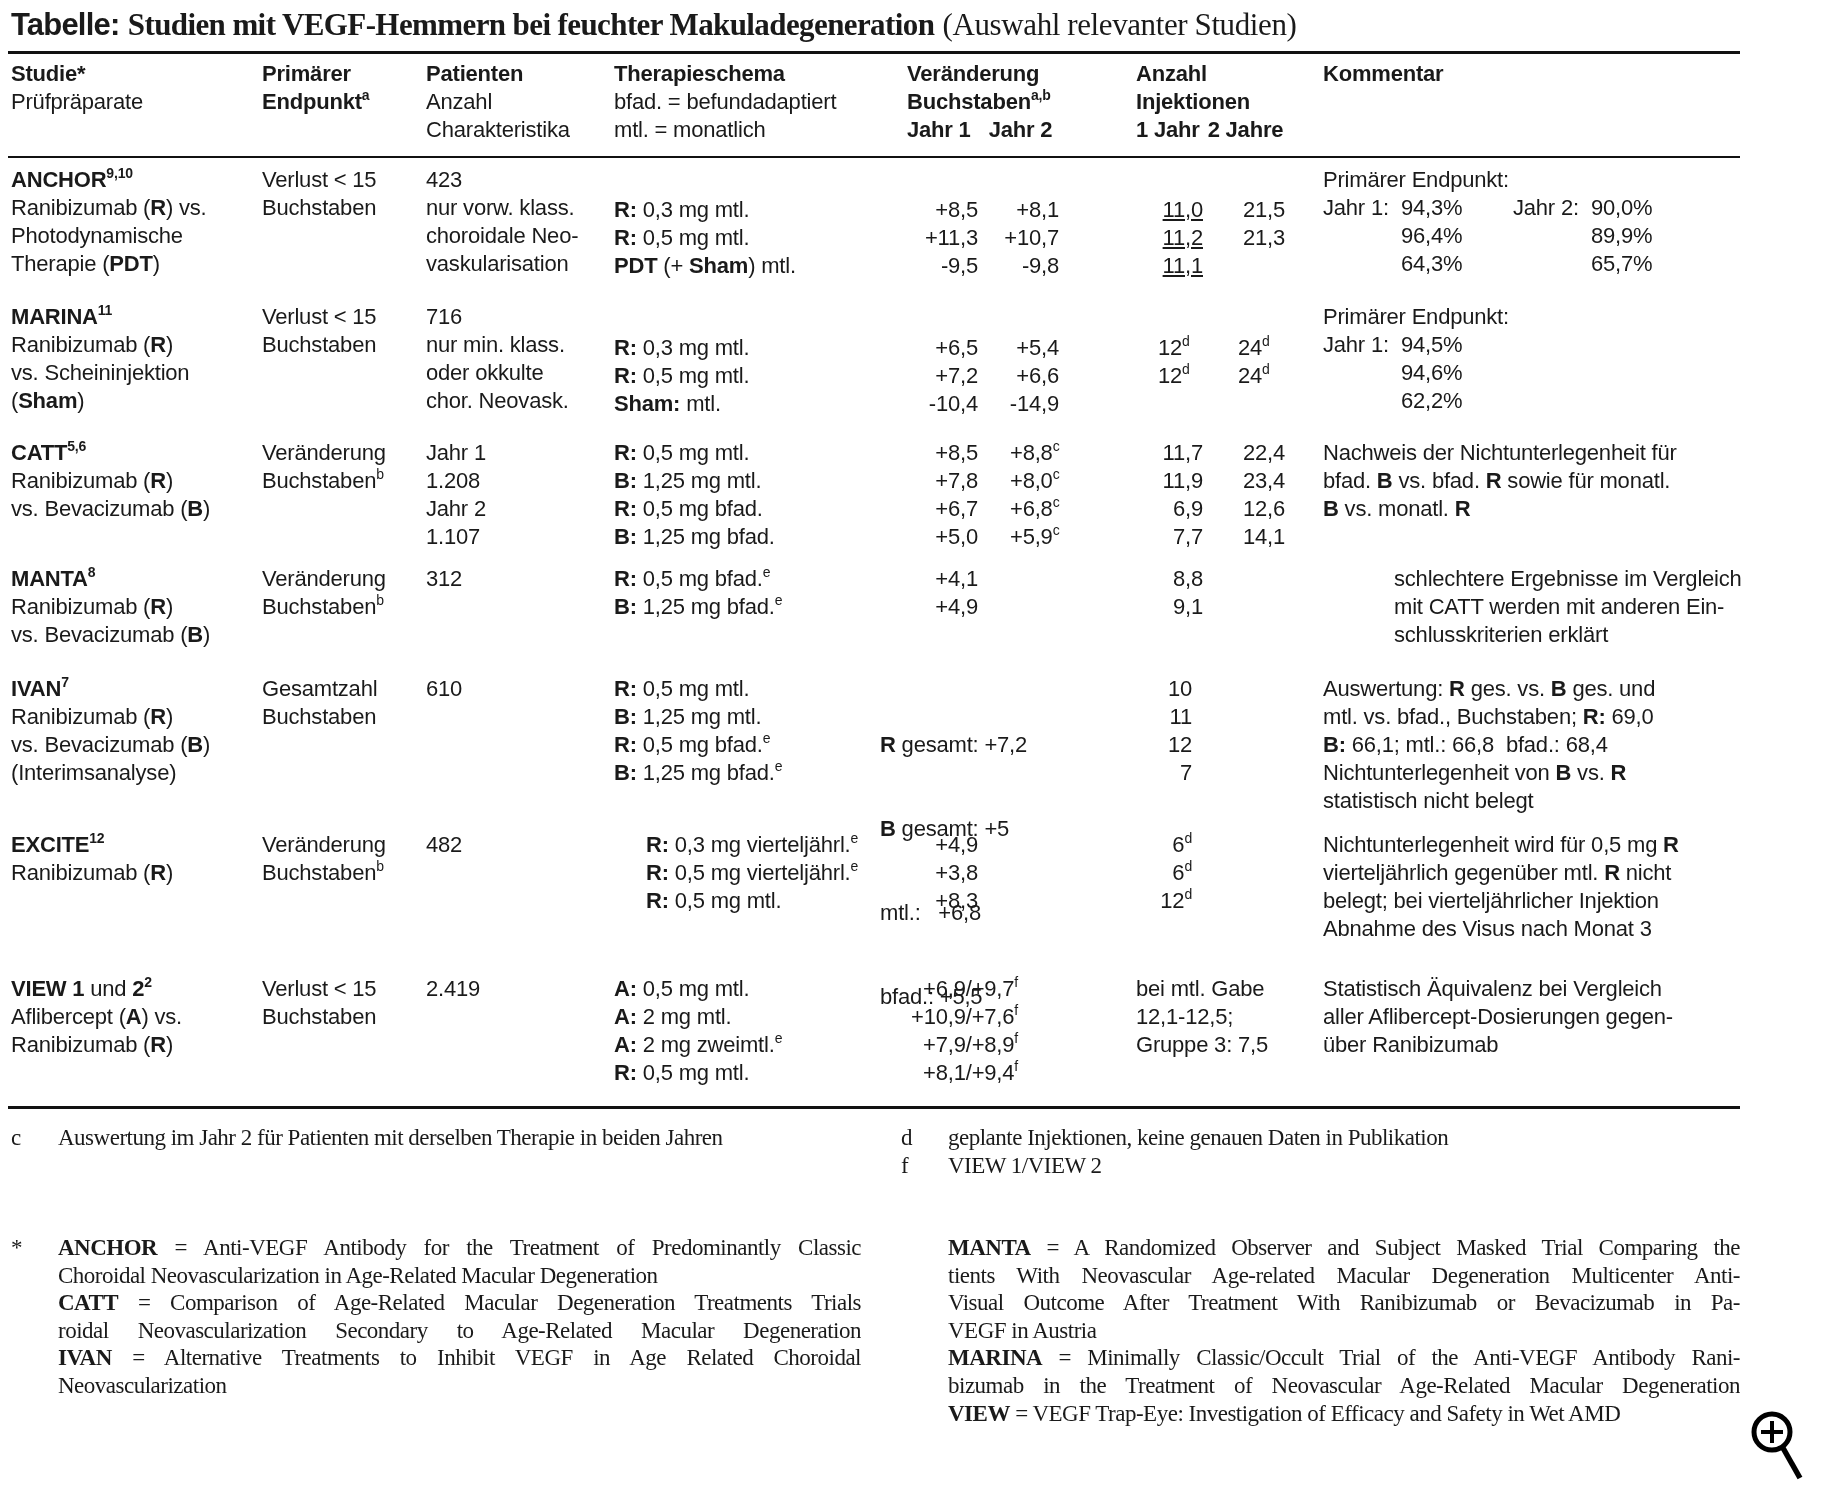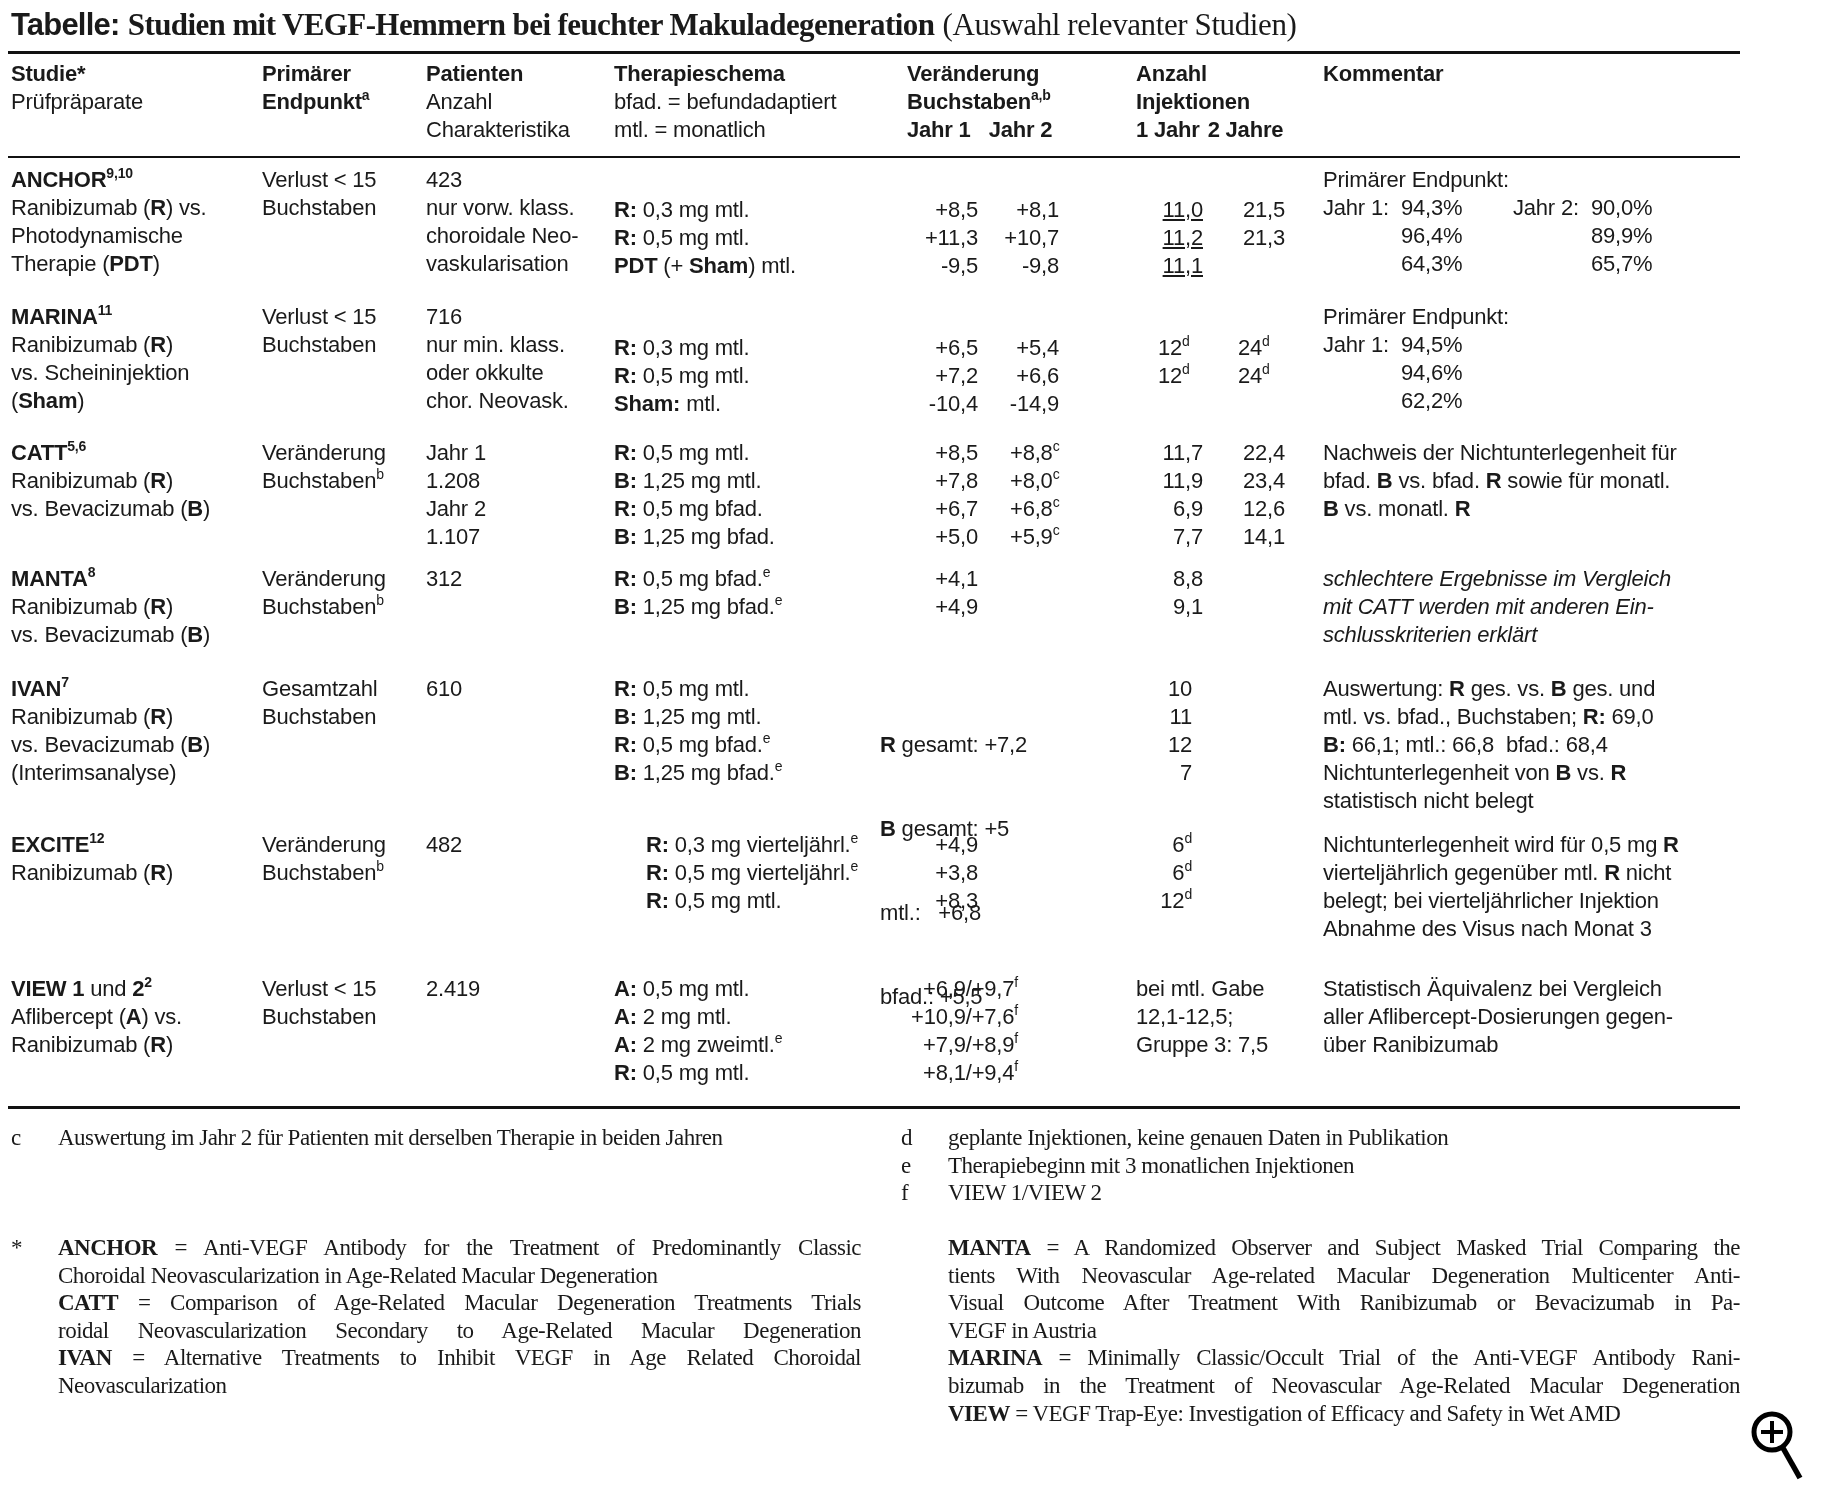--- a/index.html
+++ b/index.html
@@ -238,21 +238,21 @@
       <div><span class="b">B:</span><span> 1,25 mg bfad.</span><sup>e</sup></div>
     </div>
     <div class="cell r" style="left:900px;width:78px;top:565px;">
       <div>+4,1</div>
         <div>+4,9</div>
     </div>
     <div class="cell r" style="left:1140px;width:63px;top:565px;">
       <div>8,8</div>
         <div>9,1</div>
     </div>
-    <div class="cell" style="left:1323px;top:565px;font-style:italic;">
+    <div class="cell" style="left:1394px;top:565px;">
       <div>schlechtere Ergebnisse im Vergleich</div>
         <div>mit CATT werden mit anderen Ein-</div>
         <div>schlusskriterien erklärt</div>
     </div>
   </div>
 
   <div>
     <div class="cell" style="left:11px;top:675px;">
       <div><span class="b">IVAN</span><sup class="b">7</sup></div>
       <div><span>Ranibizumab (</span><span class="b">R</span><span>)</span></div>
@@ -367,21 +367,20 @@
 </div>
 
 <div class="rule" style="top:1106px;height:2.5px;"></div>
 
 <div class="fn">
   <div class="cell" style="left:11px;top:1124px;">
     <div class="line"><span style="display:inline-block;width:47px">c</span><span>Auswertung im Jahr 2 für Patienten mit derselben Therapie in beiden Jahren</span></div>
   </div>
   <div class="cell" style="left:901px;top:1124px;">
     <div class="line"><span style="display:inline-block;width:47px">d</span><span>geplante Injektionen, keine genauen Daten in Publikation</span></div>
-    <div class="line"><span style="display:inline-block;width:47px">e</span><span>Therapiebeginn mit 3 monatlichen Injektionen</span></div>
     <div class="line"><span style="display:inline-block;width:47px">f</span><span>VIEW 1/VIEW 2</span></div>
   </div>
 
   <div class="cell" style="left:11px;top:1234px;">
     <div class="line">*</div>
   </div>
   <div class="cell" style="left:58px;top:1234px;width:803px;">
     <div class="line just"><b>ANCHOR</b> <span>= Anti-VEGF Antibody for the Treatment of Predominantly Classic</span></div>
     <div class="line">Choroidal Neovascularization in Age-Related Macular Degeneration</div>
     <div class="line just"><b>CATT</b> <span>= Comparison of Age-Related Macular Degeneration Treatments Trials</span></div>

